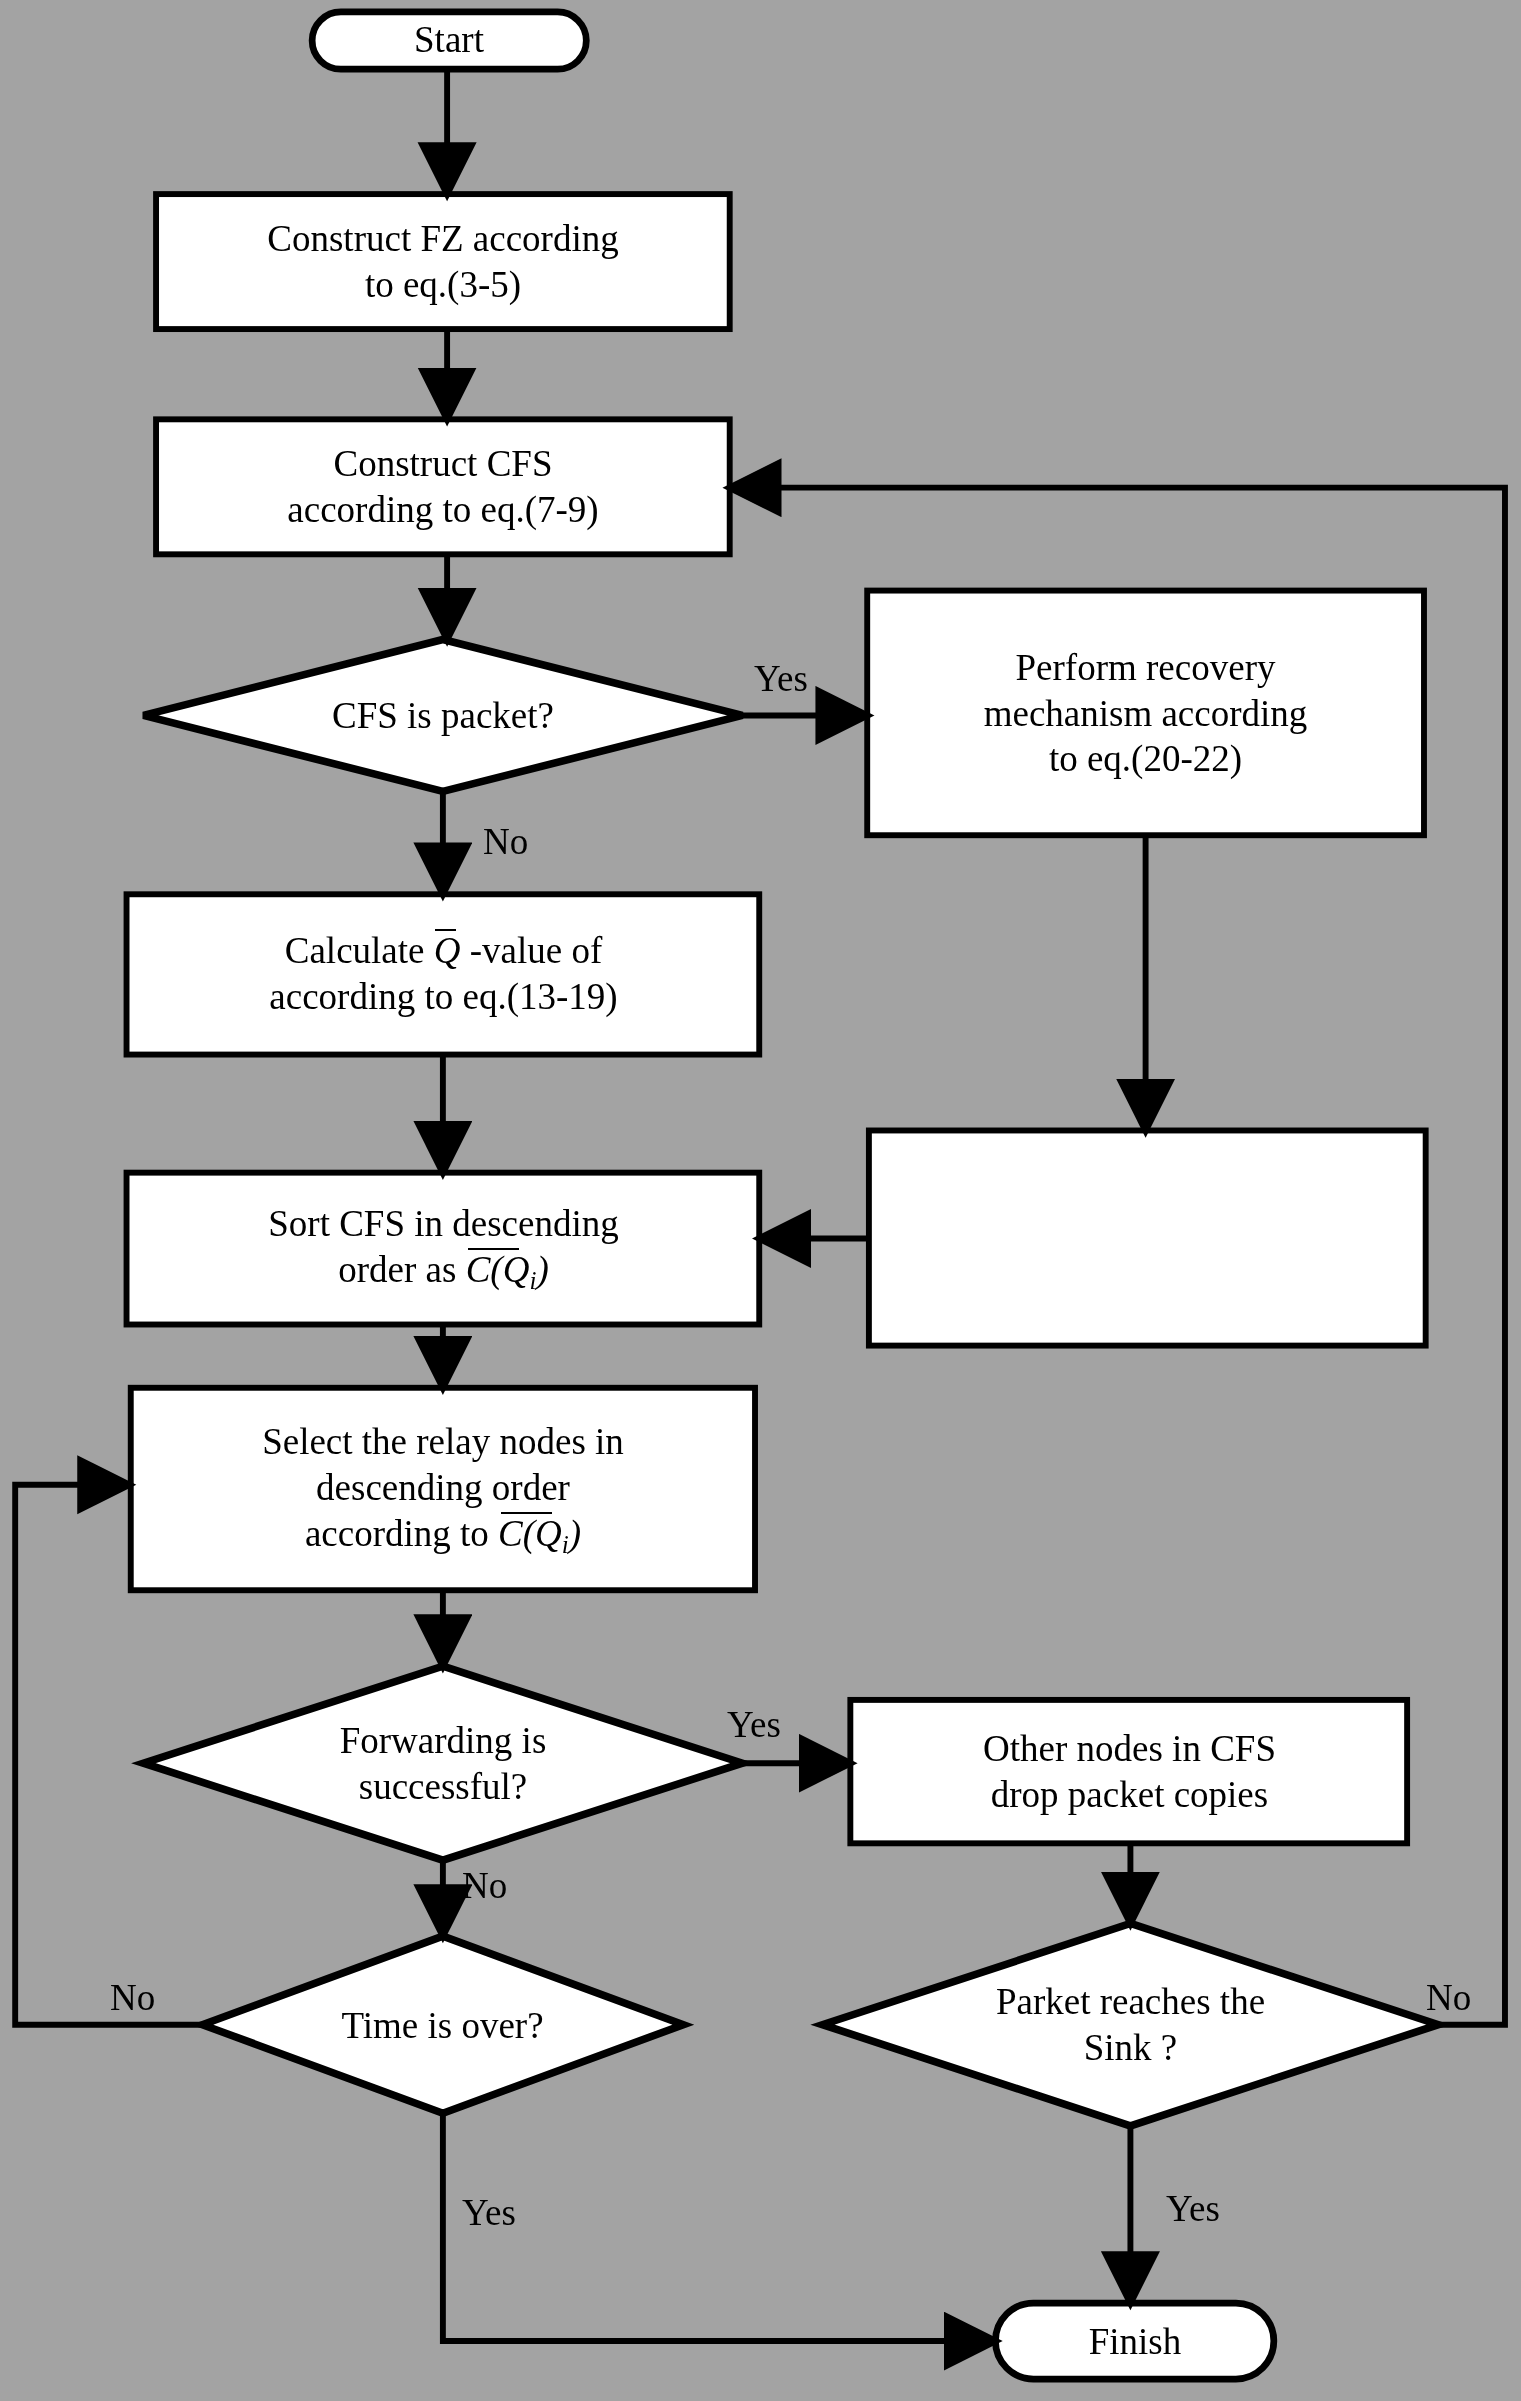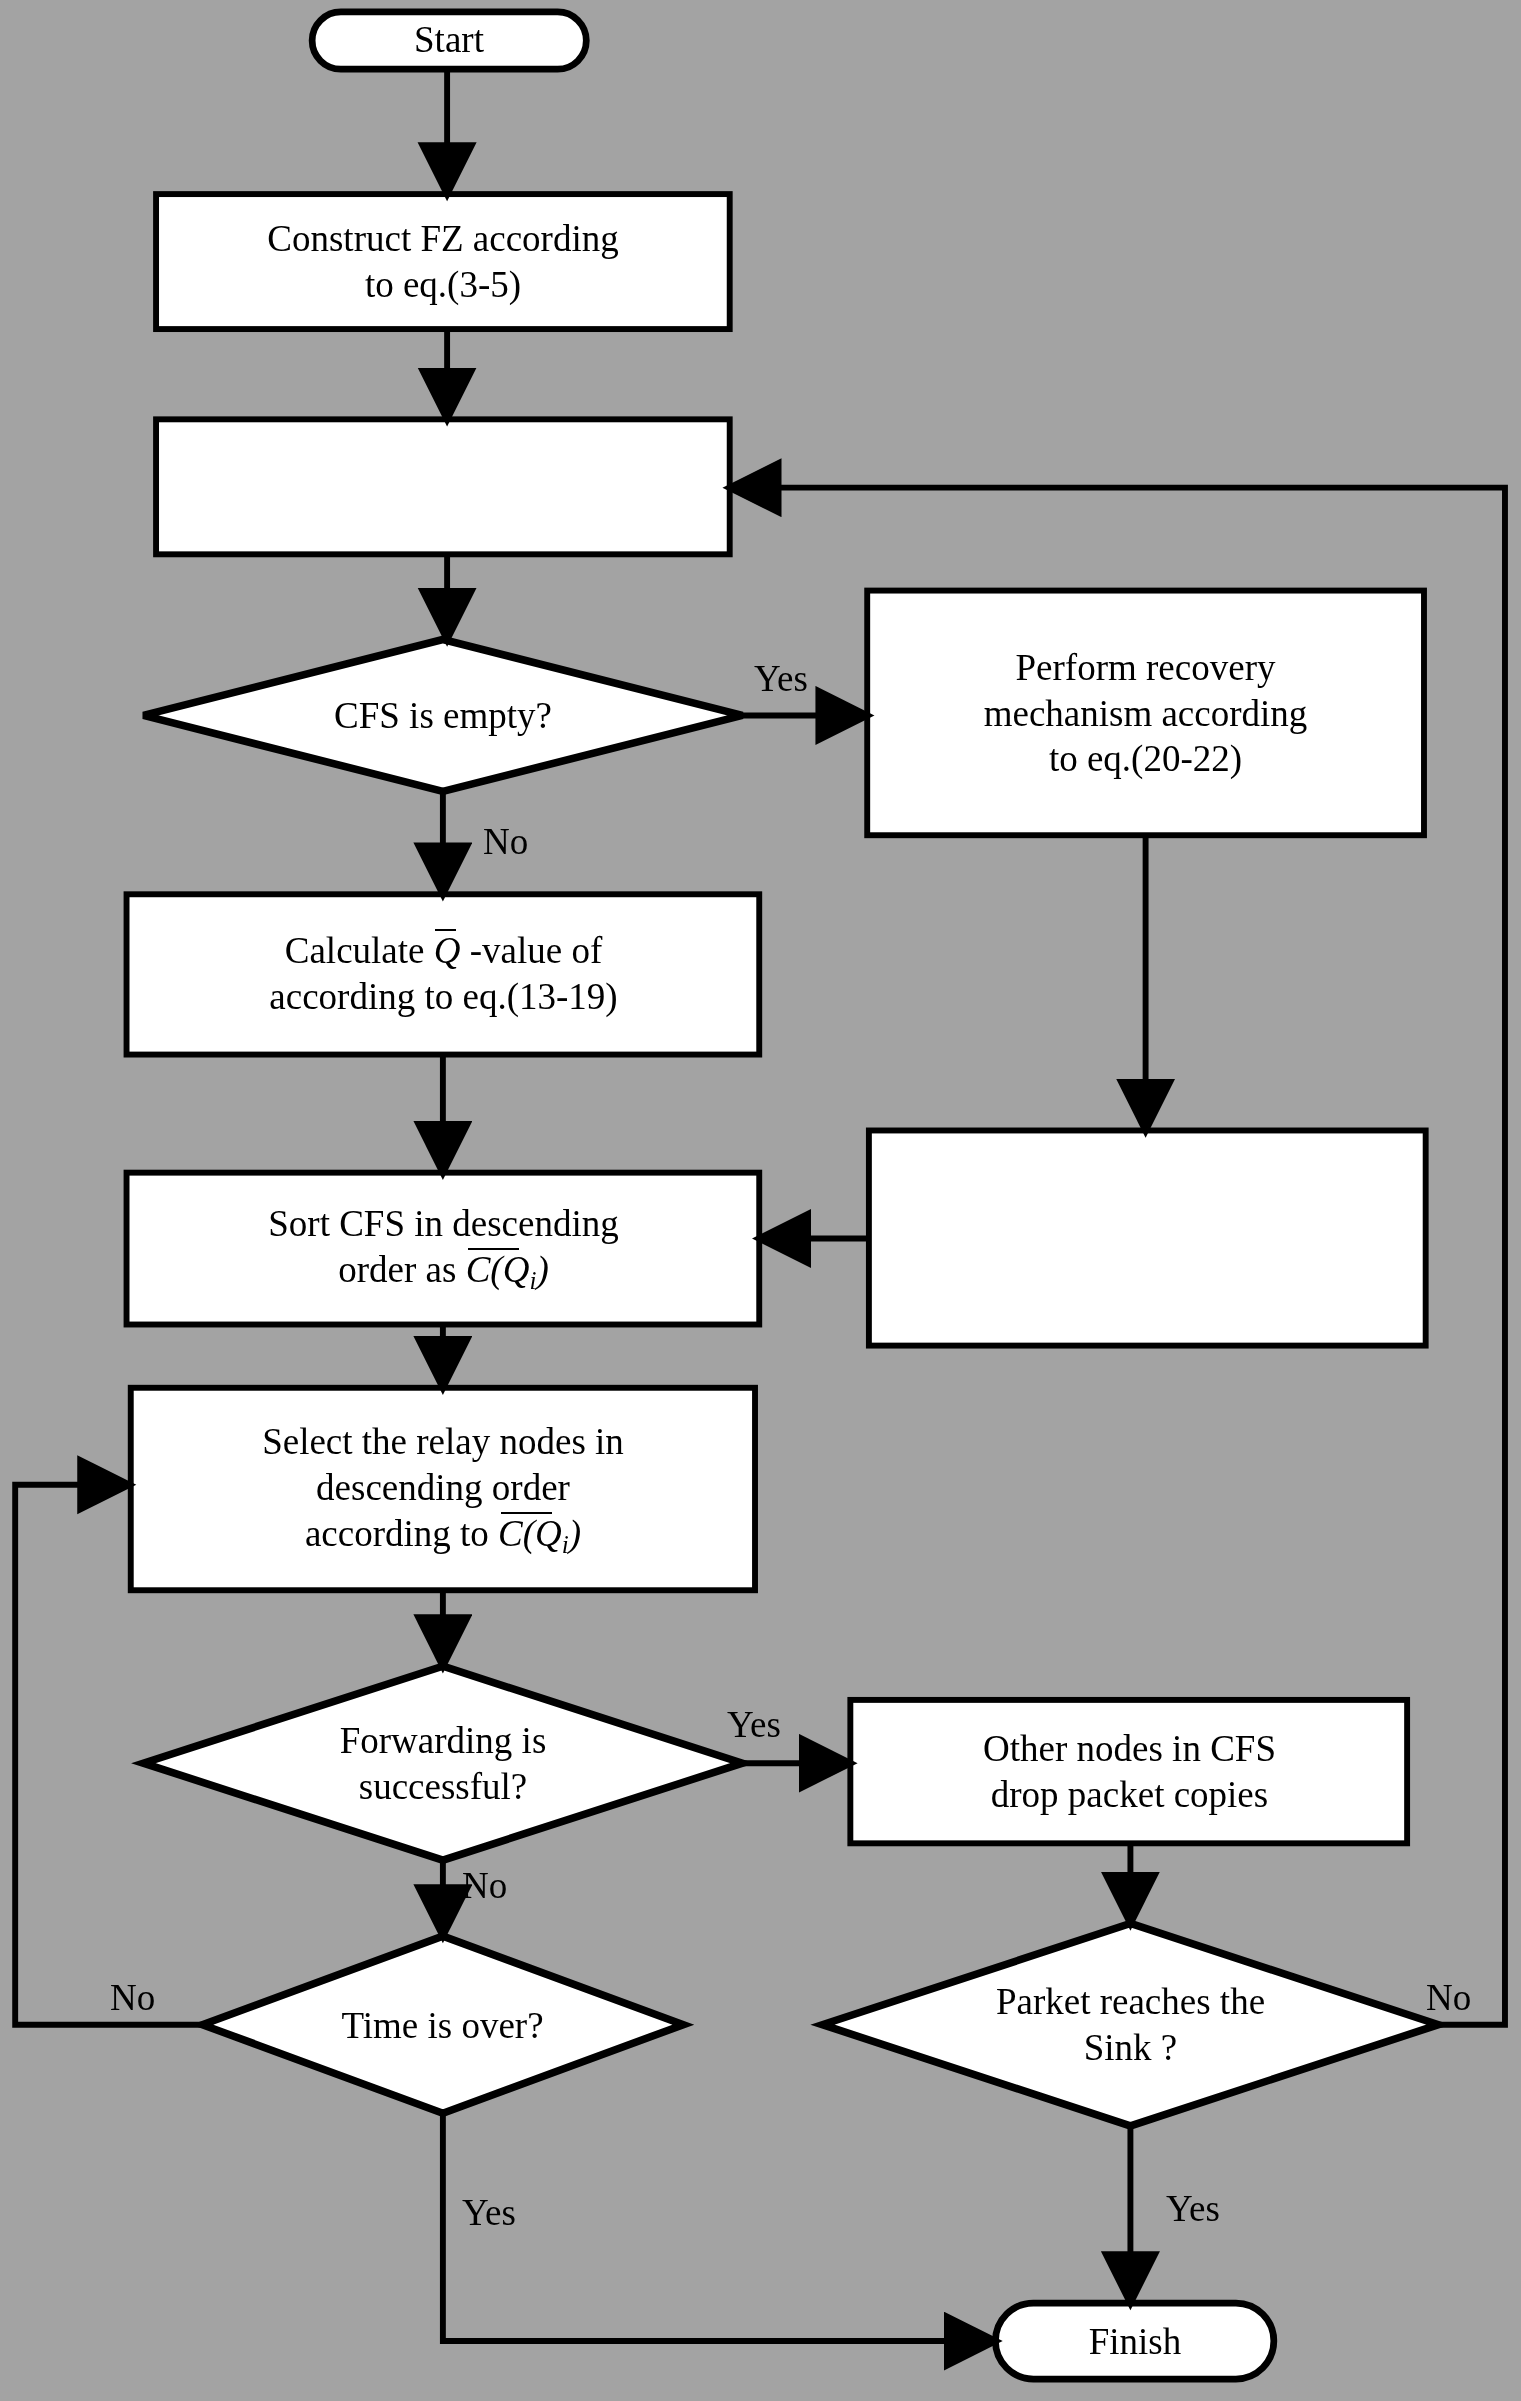--- a/index.html
+++ b/index.html
@@ -158,22 +158,24 @@
     <path d="M1340,2520 L1340,2712" class="conn" marker-end="url(#ah)"></path>
 
     <path d="M1705,2400 L1784,2400 L1784,578 L883,578" class="conn" marker-end="url(#ah)"></path>
   </svg>
 
   <div class="nodeText t-44" style="left:312px; top:11.8px; width:274px; height:57px;">Start</div>
 
   <div class="nodeText t-44" style="left:156px; top:194px; width:574px; height:135px;">Construct FZ according
 to eq.(3-5)</div>
 
-
-  <div class="nodeText t-44" style="left:253px; top:682px; width:380px; height:68px;">CFS is empty?</div>
+  <div class="nodeText t-44" style="left:156px; top:419px; width:574px; height:135px;">Construct CFS
+according to eq.(7-9)</div>
+
+  <div class="nodeText t-44" style="left:253px; top:682px; width:380px; height:68px;">CFS is packet?</div>
 
   <div class="nodeText t-44" style="left:867px; top:591px; width:557px; height:245px;text-align:center;">Perform recovery
 mechanism according
 to eq.(20-22)</div>
 
   <div class="nodeText t-44" style="left:127px; top:894px; width:633px; height:160px;">
     <div><span>Calculate </span><span class="mathitalic ovl">Q</span><span style="white-space:pre-line;"> -value of
 according to eq.(13-19)</span></div>
   </div>
 

